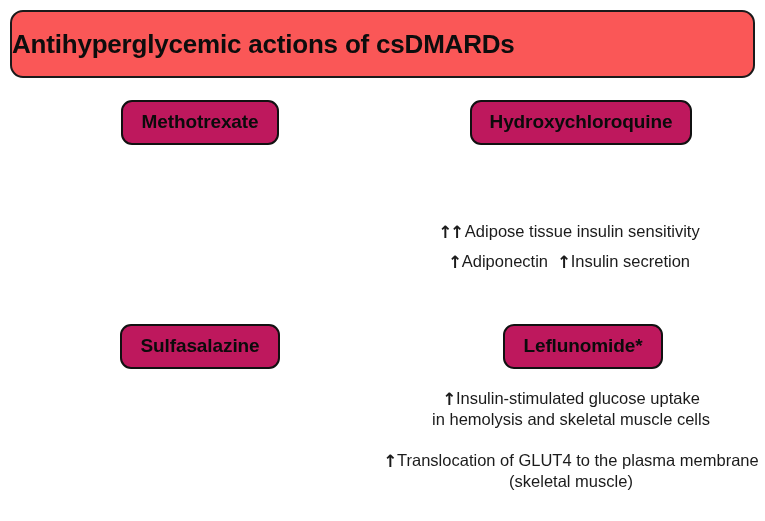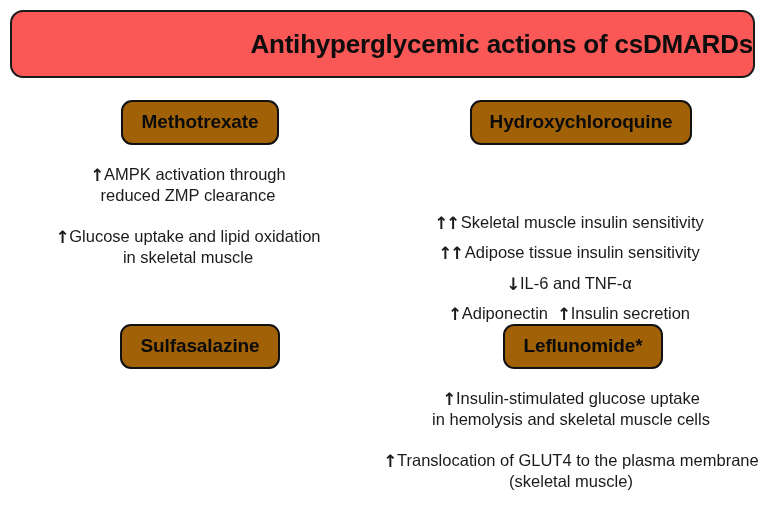--- a/index.html
+++ b/index.html
@@ -22,21 +22,21 @@
     left: 10px;
     top: 10px;
     width: 745px;
     height: 68px;
     box-sizing: border-box;
     background: #fa5757;
     border: 2px solid #1a1a1a;
     border-radius: 13px;
     display: flex;
     align-items: center;
-    justify-content: flex-end;
+    justify-content: flex-start;
   }
   #banner-title {
     font-size: 26px;
     font-weight: bold;
     letter-spacing: -0.2px;
     color: #0d0d0d;
     text-align: center;
     white-space: nowrap;
   }
 
@@ -57,21 +57,21 @@
   .panel-tl { left: 8px;   top: 8px;   width: 360px; }
   .panel-tr { left: 378px; top: 8px;   width: 382px; gap: 48px; }
   .panel-bl { left: 8px;   top: 232px; width: 360px; }
   .panel-br { left: 380px; top: 232px; width: 382px; }
 
   .drug-box {
     display: inline-block;
     box-sizing: border-box;
     border: 2.6px solid #111111;
     border-radius: 11px;
-    background: #a16207;
+    background: #be185d;
     padding: 9px 18px 10px 18px;
     font-size: 19px;
     font-weight: bold;
     line-height: 1.15;
     letter-spacing: -0.1px;
     color: #0b0b0b;
     white-space: nowrap;
     text-align: center;
     margin-left: 24px;
   }
@@ -108,47 +108,27 @@
 <body>
 
 <div id="banner">
   <div id="banner-title">Antihyperglycemic actions of csDMARDs</div>
 </div>
 
 <div id="grid">
 
   <div class="panel panel-tl">
     <div class="drug-box">Methotrexate</div>
-    <div class="effects">
-      <div class="effect-line">
-        <span class="arrow">↑</span><span>AMPK activation through</span>
-      </div>
-      <div class="effect-line">
-        <span>reduced ZMP clearance</span>
-      </div>
-      <div class="effect-line gap-md">
-        <span class="arrow">↑</span><span>Glucose uptake and lipid oxidation</span>
-      </div>
-      <div class="effect-line">
-        <span>in skeletal muscle</span>
-      </div>
-    </div>
   </div>
 
   <div class="panel panel-tr">
     <div class="drug-box">Hydroxychloroquine</div>
     <div class="effects">
-      <div class="effect-line">
-        <span class="arrow dbl">↑↑</span><span>Skeletal muscle insulin sensitivity</span>
-      </div>
       <div class="effect-line gap-sm">
         <span class="arrow dbl">↑↑</span><span>Adipose tissue insulin sensitivity</span>
-      </div>
-      <div class="effect-line gap-sm">
-        <span class="arrow">↓</span><span>IL-6 and TNF-α</span>
       </div>
       <div class="effect-line gap-sm">
         <span class="arrow">↑</span><span>Adiponectin</span><span class="arrow spaced-before">↑</span><span>Insulin secretion</span>
       </div>
     </div>
   </div>
 
   <div class="panel panel-bl">
     <div class="drug-box">Sulfasalazine</div>
   </div>

